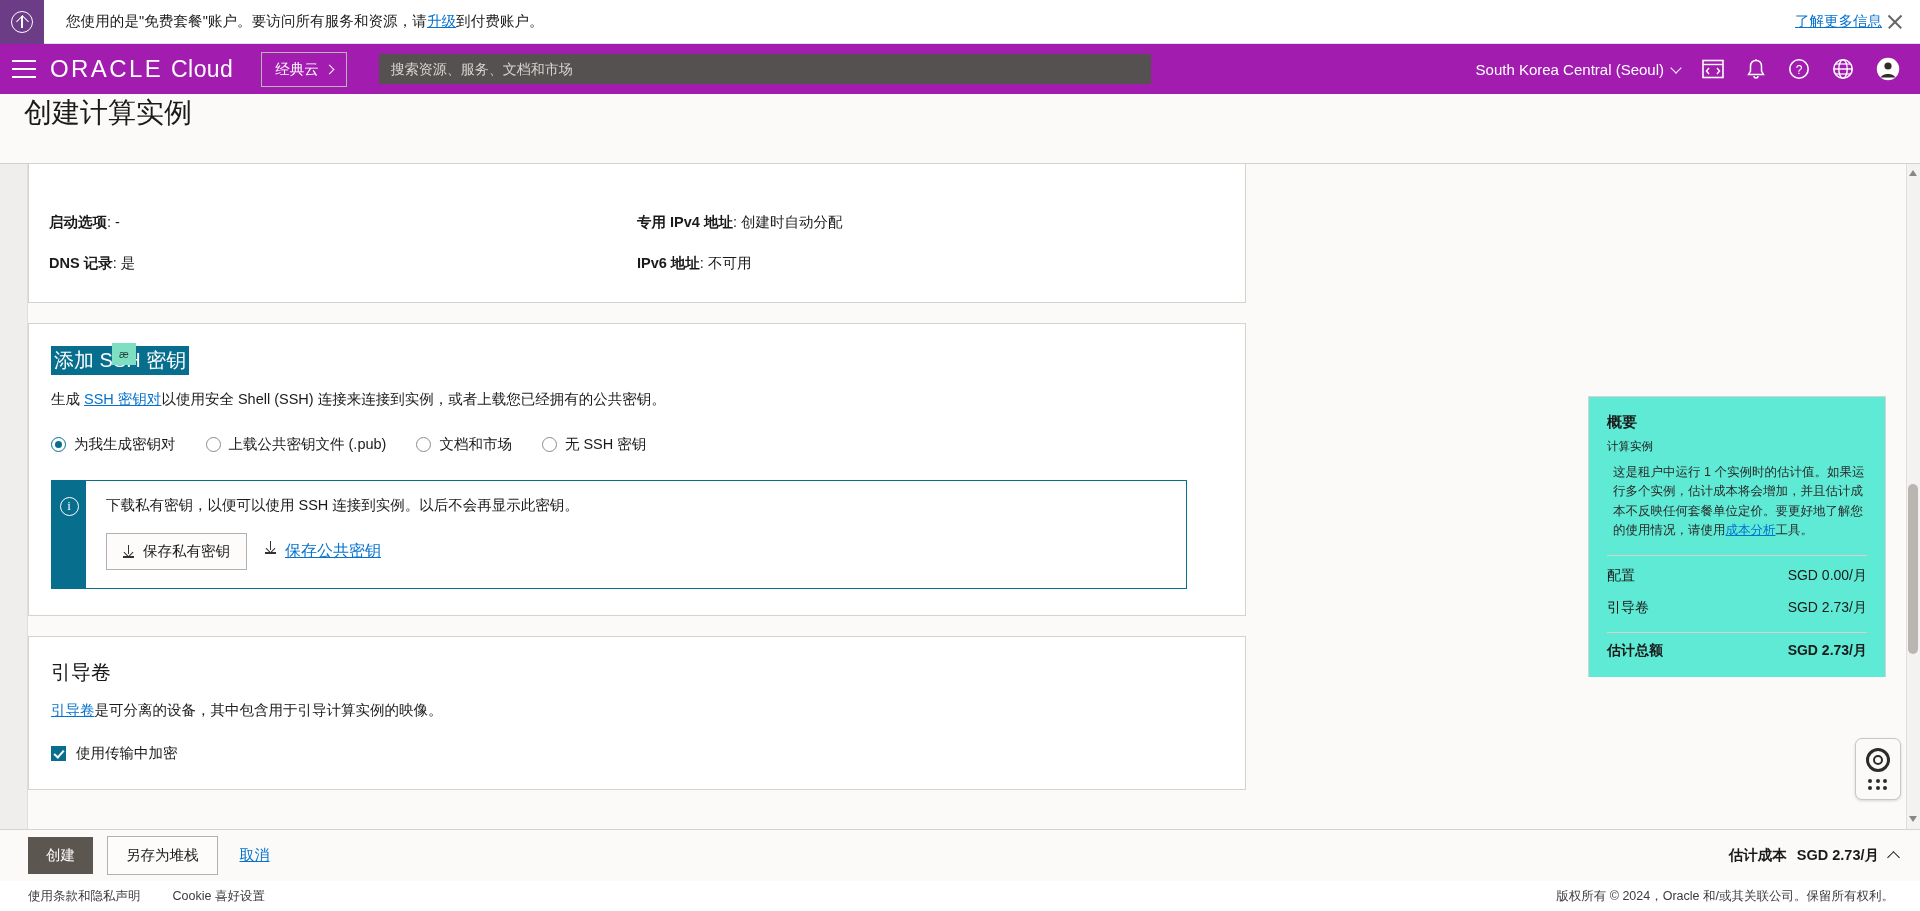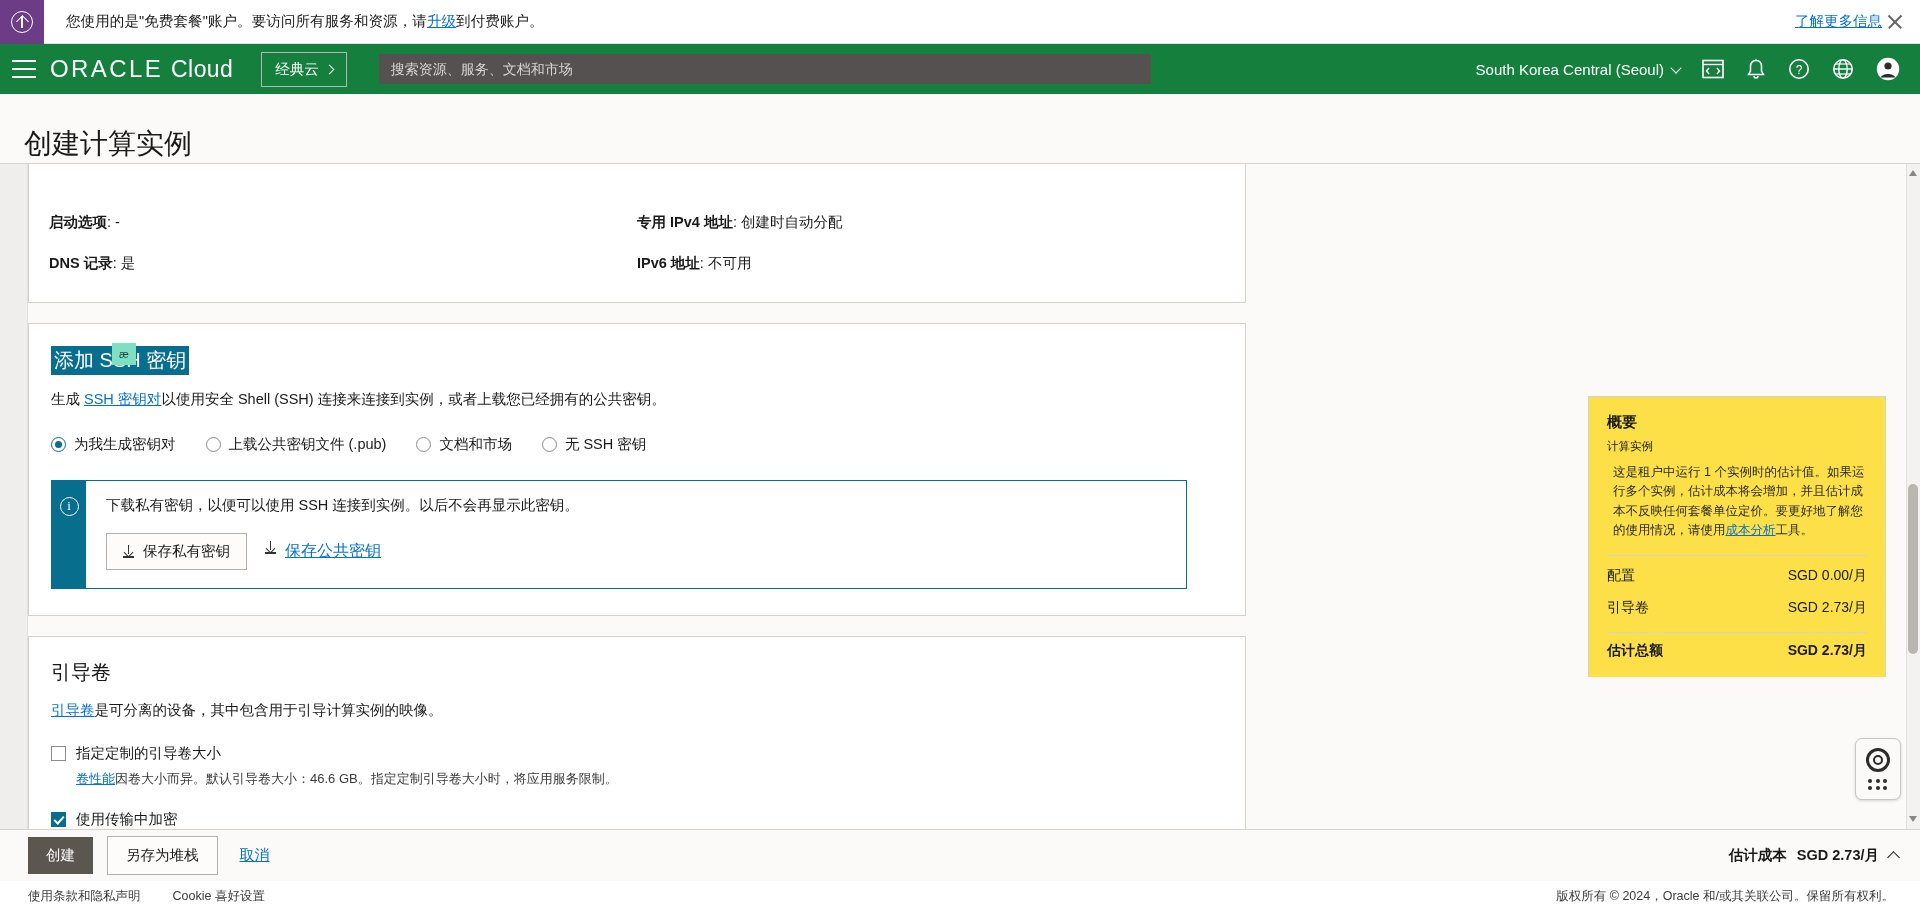--- a/index.html
+++ b/index.html
@@ -58,21 +58,21 @@
     content: ""; position: absolute; left: 0; top: 8px;
     width: 18px; height: 1.5px; background: #666;
   }
   .banner-close-icon::before { transform: rotate(45deg); }
   .banner-close-icon::after  { transform: rotate(-45deg); }
 
   
   .topnav {
     position: absolute; top: 44px; left: 0;
     width: 1920px; height: 50px;
-    background: #15803d;
+    background: #a21caf;
     display: flex; align-items: center;
   }
   .hamburger-icon {
     width: 24px; height: 18px; margin-left: 12px; margin-right: 14px;
     display: flex; flex-direction: column; justify-content: space-between;
     cursor: pointer;
   }
   .hamburger-icon span { display:block; height: 2.4px; background: #fff; width: 100%; }
   .oracle-logo {
     color: #ffffff; font-size: 24px; letter-spacing: 2.4px;
@@ -112,21 +112,21 @@
     transform: rotate(45deg); margin-bottom: 3px;
   }
   .nav-icon { cursor: pointer; display: flex; align-items: center; }
 
   
   .page-header {
     position: absolute; top: 94px; left: 0;
     width: 1920px; height: 70px;
     background: #fbfaf8;
     border-bottom: 1px solid #d6d2ce;
-    display: flex; align-items: flex-end;
+    display: flex; align-items: flex-start;
   }
   .page-title { margin-left: 24px; font-size: 28px; color: #1a1a1a; font-weight: 400; }
 
   
   .main-area {
     position: absolute; top: 164px; left: 0;
     width: 1920px; height: 665px;
     background: #fbfaf8;
     overflow: hidden;
   }
@@ -238,21 +238,21 @@
     border-right: 2px solid #fff; border-bottom: 2px solid #fff;
     transform: rotate(42deg);
   }
   .chk-label { font-size: 14.5px; color: #1a1a1a; }
   .sub-note { font-size: 13px; color: #3b3b3b; margin-left: 25px; margin-top: 7px; }
   .sub-note a { color: #0572ce; text-decoration: underline; }
 
   
   .summary-panel {
     position: absolute; left: 1588px; top: 396px;
-    width: 298px; background: #fde047;
+    width: 298px; background: #5eead4;
     border: 1px solid #d6d2ce; border-bottom: none;
     padding: 16px 18px 10px 18px;
   }
   .summary-title { font-size: 15px; font-weight: bold; color: #1a1a1a; }
   .summary-sub { font-size: 11.5px; font-weight: normal; color: #1a1a1a; margin-top: 7px; }
   .summary-desc {
     font-size: 12.5px; color: #2b2b2b; line-height: 1.55; margin-top: 9px; padding-left: 6px;
   }
   .summary-desc a { color: #0572ce; text-decoration: underline; }
   .summary-hr { border-top: 1px solid #d6d2ce; margin: 14px 0 4px 0; }
@@ -505,29 +505,20 @@
       </div>
     </div>
 
     <div class="card">
       <div class="card-body">
         <div class="section-title">引导卷</div>
         <div class="desc">
           <a href="#">引导卷</a><span>是可分离的设备，其中包含用于引导计算实例的映像。</span>
         </div>
 
-        <div class="check-row">
-          <div class="check-line">
-            <span class="chk"></span>
-            <span class="chk-label">指定定制的引导卷大小</span>
-          </div>
-          <div class="sub-note">
-            <a href="#">卷性能</a><span>因卷大小而异。默认引导卷大小：46.6 GB。指定定制引导卷大小时，将应用服务限制。</span>
-          </div>
-        </div>
 
         <div class="check-row">
           <div class="check-line">
             <span class="chk checked"></span>
             <span class="chk-label">使用传输中加密</span>
           </div>
 
         </div>
       </div>
     </div>

